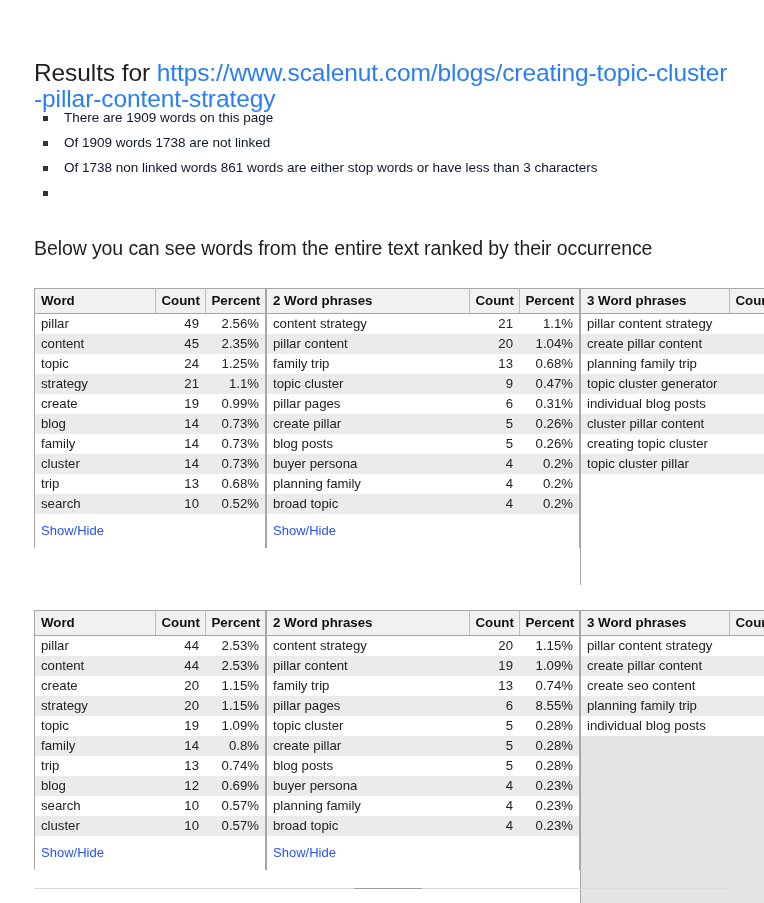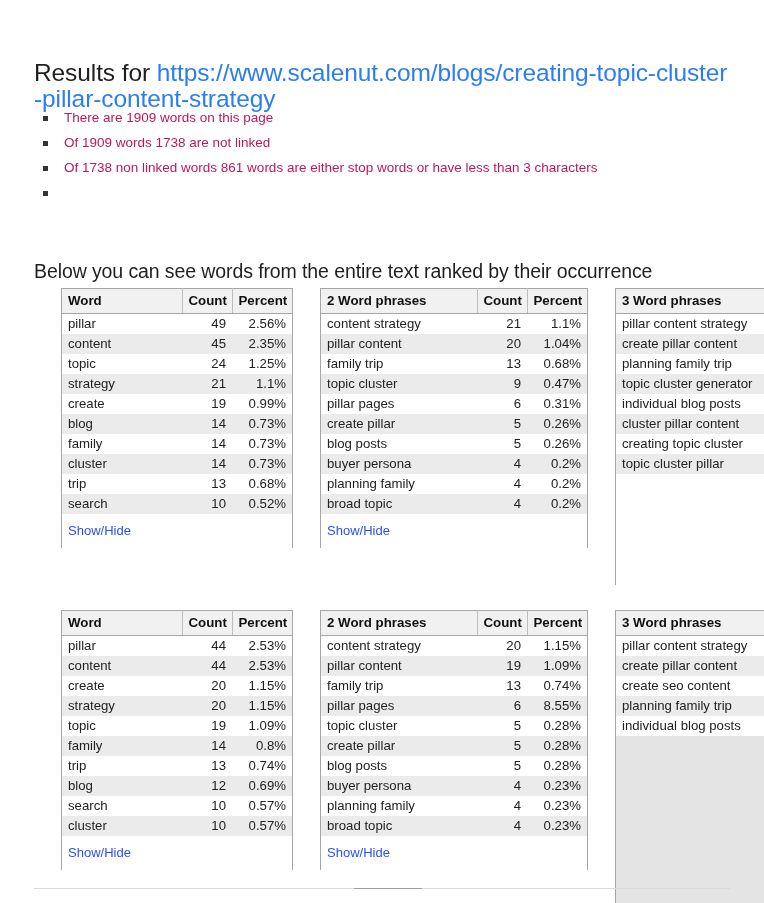--- a/index.html
+++ b/index.html
@@ -51,21 +51,21 @@
     width: 700px;
     margin: 0;
     padding: 0;
     list-style: none;
   }
   .facts li {
     position: relative;
     padding-left: 30px;
     font-size: 13.5px;
     line-height: 25.2px;
-    color: #be185d;
+    color: #0f172a;
   }
   .facts li .bullet {
     position: absolute;
     left: 9px;
     top: 10.5px;
     width: 5px;
     height: 5px;
     background: #333333;
     display: block;
   }
@@ -75,43 +75,42 @@
   .section-heading {
     position: absolute;
     left: 34px;
     width: 680px;
     font-size: 19.5px;
     line-height: 25px;
     font-weight: 400;
     color: #1f1f1f;
     letter-spacing: -0.1px;
   }
-  #heading-entire { top: 239px; margin-top: 20px; }
+  #heading-entire { top: 216px; margin-top: 20px; }
   #heading-nonlinked { top: 553px; }
 
   
   .table-group {
     position: absolute;
     left: 34px;
     width: 730px;
     display: flex;
     align-items: flex-start;
   }
   #group-entire { top: 288px; }
   #group-nonlinked { top: 610px; }
 
   .tbl-wrap {
     border-left: 1px solid #a6a6a6;
     border-right: 1px solid #a6a6a6;
     background: #ffffff;
     flex: 0 0 auto;
-    margin-left: 27px;
   }
   .tbl-wrap.w1 { width: 232px; }
-  .tbl-wrap.w2 { width: 268px; }
+  .tbl-wrap.w2 { width: 314px; }
   .tbl-wrap.w3 { width: 260px; }
 
   table.kw {
     width: 100%;
     border-collapse: collapse;
     table-layout: fixed;
     font-size: 13.2px;
   }
   table.kw th {
     background: #f1f1f1;

